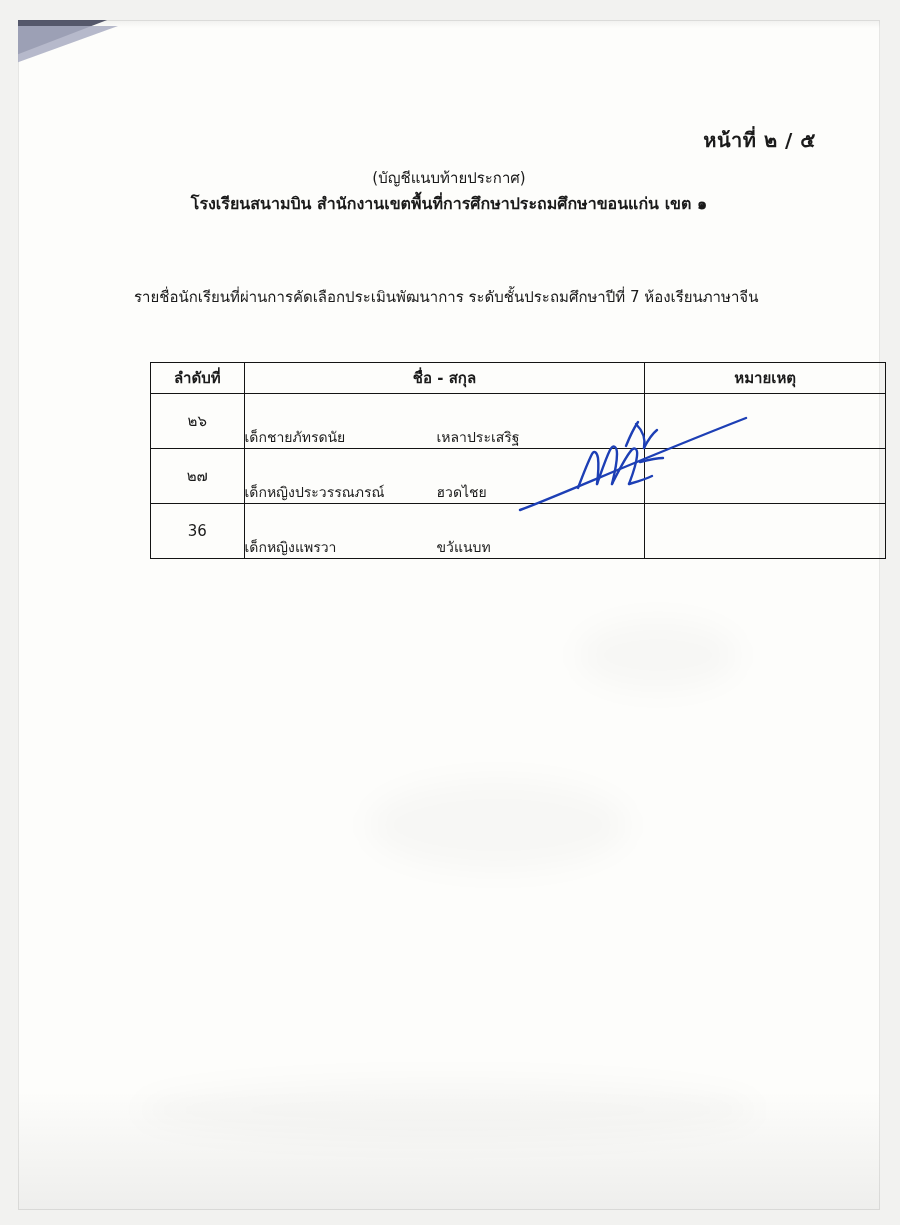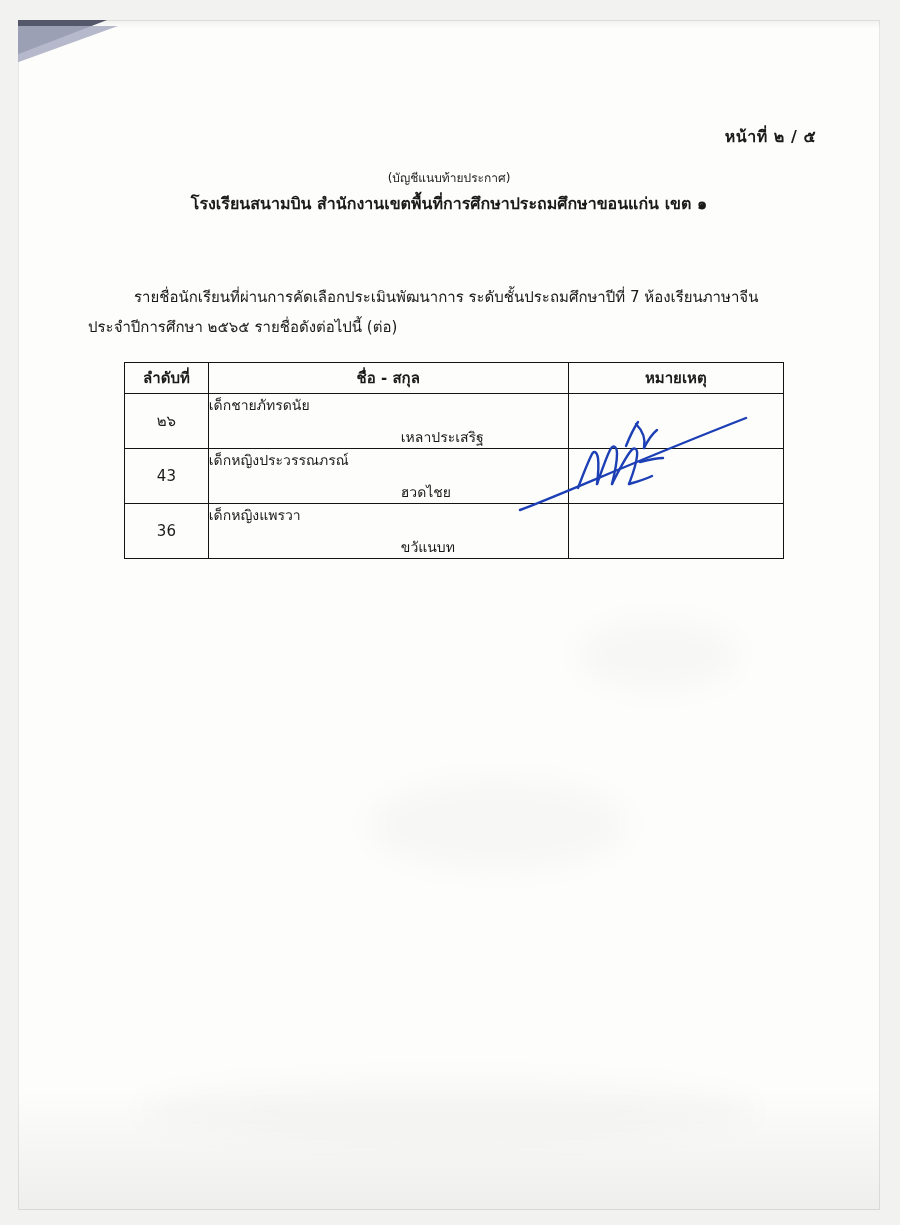--- a/index.html
+++ b/index.html
@@ -78,35 +78,35 @@
     height: 0;
     border-left: 110px solid #a9adc2;
     border-bottom: 40px solid transparent;
     opacity: 0.85;
   }
 
   .page-number {
     position: absolute;
     right: 64px;
     top: 104px;
-    font-size: 16px;
+    font-size: 20px;
     font-weight: bold;
     letter-spacing: 0.5px;
     white-space: nowrap;
   }
 
   .head-block {
     position: absolute;
     left: 0;
     right: 0;
     top: 145px;
     text-align: center;
   }
   .head-line {
-    font-size: 12px;
+    font-size: 15px;
     line-height: 26px;
     white-space: nowrap;
   }
   .head-line.bold {
     font-weight: bold;
   }
   .head-line.big {
     font-size: 16px;
     font-weight: bold;
   }
@@ -120,23 +120,23 @@
     line-height: 30px;
     text-align: left;
   }
   .para .indent {
     display: inline-block;
     width: 46px;
   }
 
   table.roster {
     position: absolute;
-    left: 106px;
+    left: 132px;
     top: 342px;
-    width: 660px;
+    width: 736px;
     border-collapse: collapse;
     font-size: 14px;
     background: transparent;
   }
   table.roster th,
   table.roster td {
     border: 1.6px solid #141414;
     padding: 0;
     height: 30px;
     vertical-align: middle;
@@ -152,21 +152,21 @@
 
   td.c-no {
     text-align: center;
     font-size: 15px;
   }
   td.c-name {
     padding-left: 8px;
   }
   .name-flex {
     display: flex;
-    align-items: flex-start;
+    align-items: flex-end;
   }
   .name-first {
     width: 192px;
     display: inline-block;
     white-space: nowrap;
   }
   .name-last {
     display: inline-block;
     white-space: nowrap;
     margin-top: 32px;
@@ -210,21 +210,20 @@
 
     <div class="page-number">หน้าที่ ๒ / ๕</div>
 
     <div class="head-block">
       <div class="head-line">(บัญชีแนบท้ายประกาศ)</div>
       <div class="head-line big">โรงเรียนสนามบิน สำนักงานเขตพื้นที่การศึกษาประถมศึกษาขอนแก่น เขต ๑</div>
     </div>
 
     <div class="para">
       <span class="indent"></span><span>รายชื่อนักเรียนที่ผ่านการคัดเลือกประเมินพัฒนาการ ระดับชั้นประถมศึกษาปีที่ 7 ห้องเรียนภาษาจีน</span><br>
-      <span>ประจำปีการศึกษา ๒๕๖๕ รายชื่อดังต่อไปนี้ (ต่อ)</span>
     </div>
 
     <table class="roster">
       <colgroup>
         <col class="col-no">
         <col class="col-name">
         <col class="col-note">
       </colgroup>
       <thead>
         <tr>
@@ -238,21 +237,21 @@
           <td class="c-no">๒๖</td>
           <td class="c-name">
             <span class="name-flex">
               <span class="name-first">เด็กชายภัทรดนัย</span>
               <span class="name-last">เหลาประเสริฐ</span>
             </span>
           </td>
           <td class="c-note"></td>
         </tr>
         <tr>
-          <td class="c-no">43</td>
+          <td class="c-no">๒๗</td>
           <td class="c-name">
             <span class="name-flex">
               <span class="name-first">เด็กหญิงประวรรณภรณ์</span>
               <span class="name-last">ฮวดไชย</span>
             </span>
           </td>
           <td class="c-note"></td>
         </tr>
         <tr>
           <td class="c-no">36</td>

